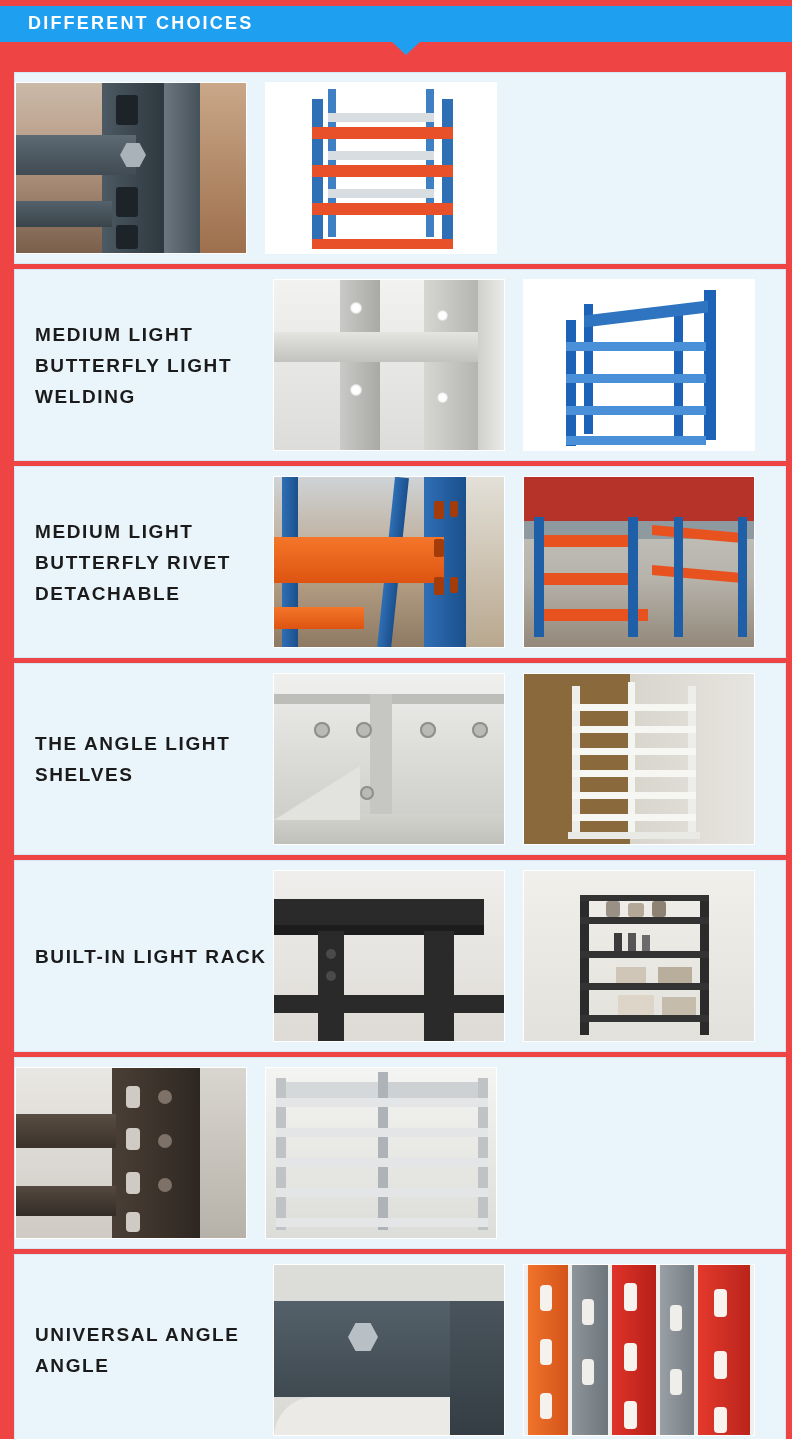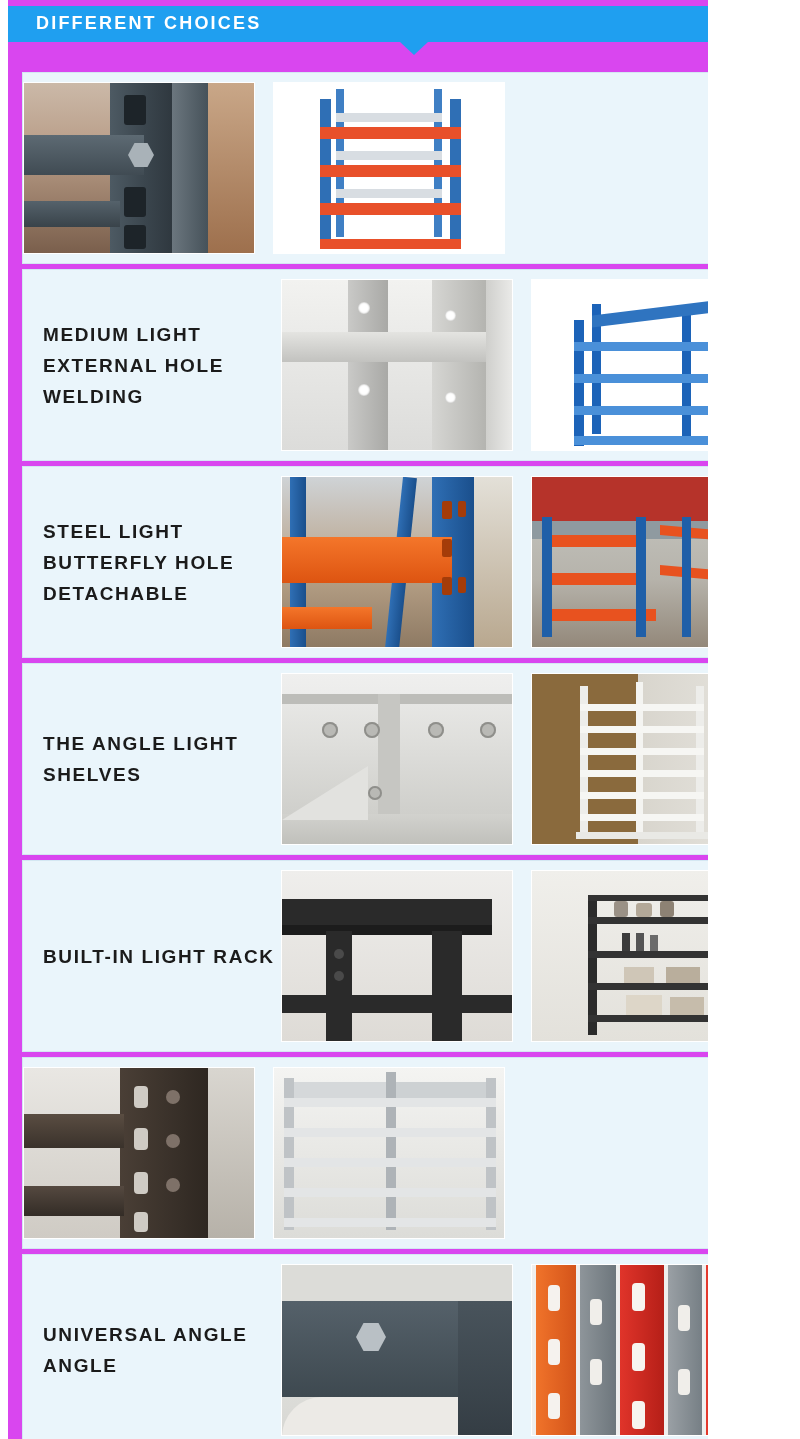--- a/index.html
+++ b/index.html
@@ -5,25 +5,24 @@
   * { box-sizing: border-box; }
   html, body {
     margin: 0;
     padding: 0;
     width: 800px;
     background: #ffffff;
     font-family: "Liberation Sans", sans-serif;
   }
   #page {
     position: relative;
-    width: 700px;
+    width: 792px;
     height: 1439px;
-    background: #d946ef;
+    background: #ef4444;
     overflow: hidden;
-    margin-left: 8px;
   }
 
   
   .banner-wrap {
     position: relative;
     width: 800px;
     height: 56px;
   }
   .banner {
     position: absolute;
@@ -191,21 +190,21 @@
           <div class="shelfboard" style="left:46px;top:120px;width:141px;height:12px;"></div>
           <div class="shelfboard" style="left:46px;top:156px;width:141px;height:10px;"></div>
           <div class="ph" style="left:62px;top:30px;width:106px;height:9px;background:#d8dde2;"></div>
           <div class="ph" style="left:62px;top:68px;width:106px;height:9px;background:#d8dde2;"></div>
           <div class="ph" style="left:62px;top:106px;width:106px;height:9px;background:#d8dde2;"></div>
         </div>
       </div>
     </div>
 
     <div class="row">
-      <div class="row-label">MEDIUM LIGHT EXTERNAL HOLE WELDING</div>
+      <div class="row-label">MEDIUM LIGHT BUTTERFLY LIGHT WELDING</div>
       <div class="row-imgs">
         <div class="thumb r2a">
           <div class="ph post2"></div>
           <div class="ph post3"></div>
           <div class="ph lbeam"></div>
           <div class="ph dot" style="left:76px;top:22px;width:12px;height:12px;"></div>
           <div class="ph dot" style="left:76px;top:104px;width:12px;height:12px;"></div>
           <div class="ph dot" style="left:163px;top:30px;width:11px;height:11px;"></div>
           <div class="ph dot" style="left:163px;top:112px;width:11px;height:11px;"></div>
           <div class="ph" style="left:204px;top:0;width:28px;height:172px;background:linear-gradient(90deg,#cfcfcc,#ececea);"></div>
@@ -218,21 +217,21 @@
           <div class="blueboard" style="left:42px;top:62px;width:140px;height:9px;"></div>
           <div class="blueboard" style="left:42px;top:94px;width:140px;height:9px;"></div>
           <div class="blueboard" style="left:42px;top:126px;width:140px;height:9px;"></div>
           <div class="blueboard" style="left:42px;top:156px;width:140px;height:9px;"></div>
           <div class="ph" style="left:60px;top:28px;width:124px;height:12px;background:#2f74c0;transform:skewY(-7deg);"></div>
         </div>
       </div>
     </div>
 
     <div class="row">
-      <div class="row-label">STEEL LIGHT BUTTERFLY HOLE DETACHABLE</div>
+      <div class="row-label">MEDIUM LIGHT BUTTERFLY RIVET DETACHABLE</div>
       <div class="row-imgs">
         <div class="thumb r3a">
           <div class="ph bpost" style="left:8px;top:0;width:16px;height:172px;"></div>
           <div class="ph bpost" style="left:150px;top:0;width:42px;height:172px;"></div>
           <div class="ph bpost" style="left:112px;top:0;width:14px;height:172px;transform:rotate(6deg);"></div>
           <div class="ph obeam" style="left:0;top:60px;width:170px;height:46px;"></div>
           <div class="ph obeam" style="left:0;top:130px;width:90px;height:22px;"></div>
           <div class="ph ohole" style="left:160px;top:24px;width:10px;height:18px;"></div>
           <div class="ph ohole" style="left:160px;top:62px;width:10px;height:18px;"></div>
           <div class="ph ohole" style="left:160px;top:100px;width:10px;height:18px;"></div>

